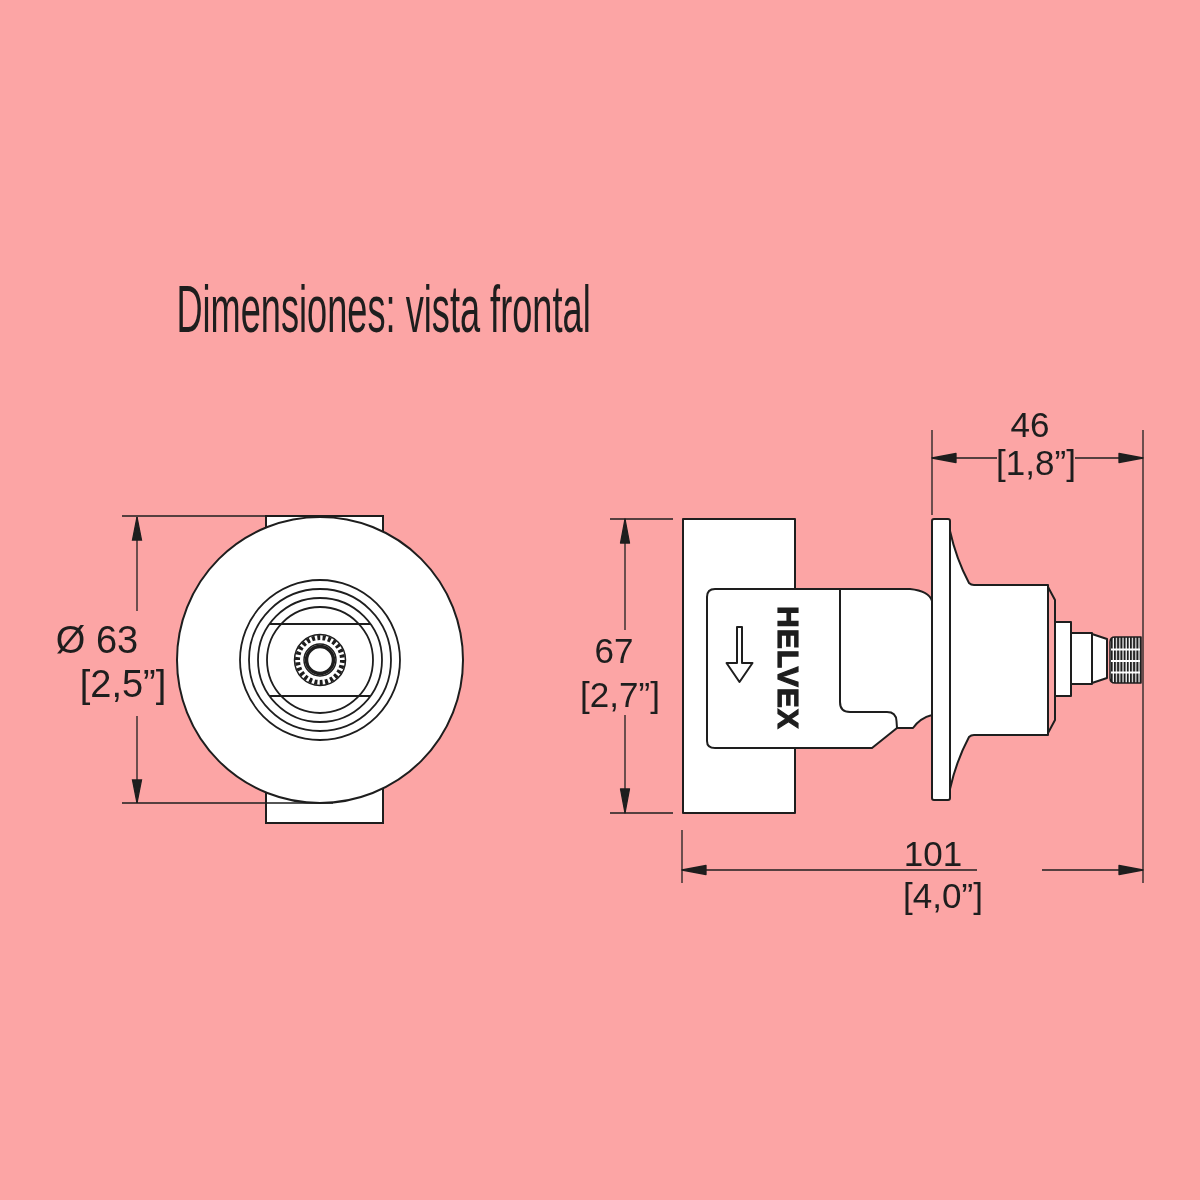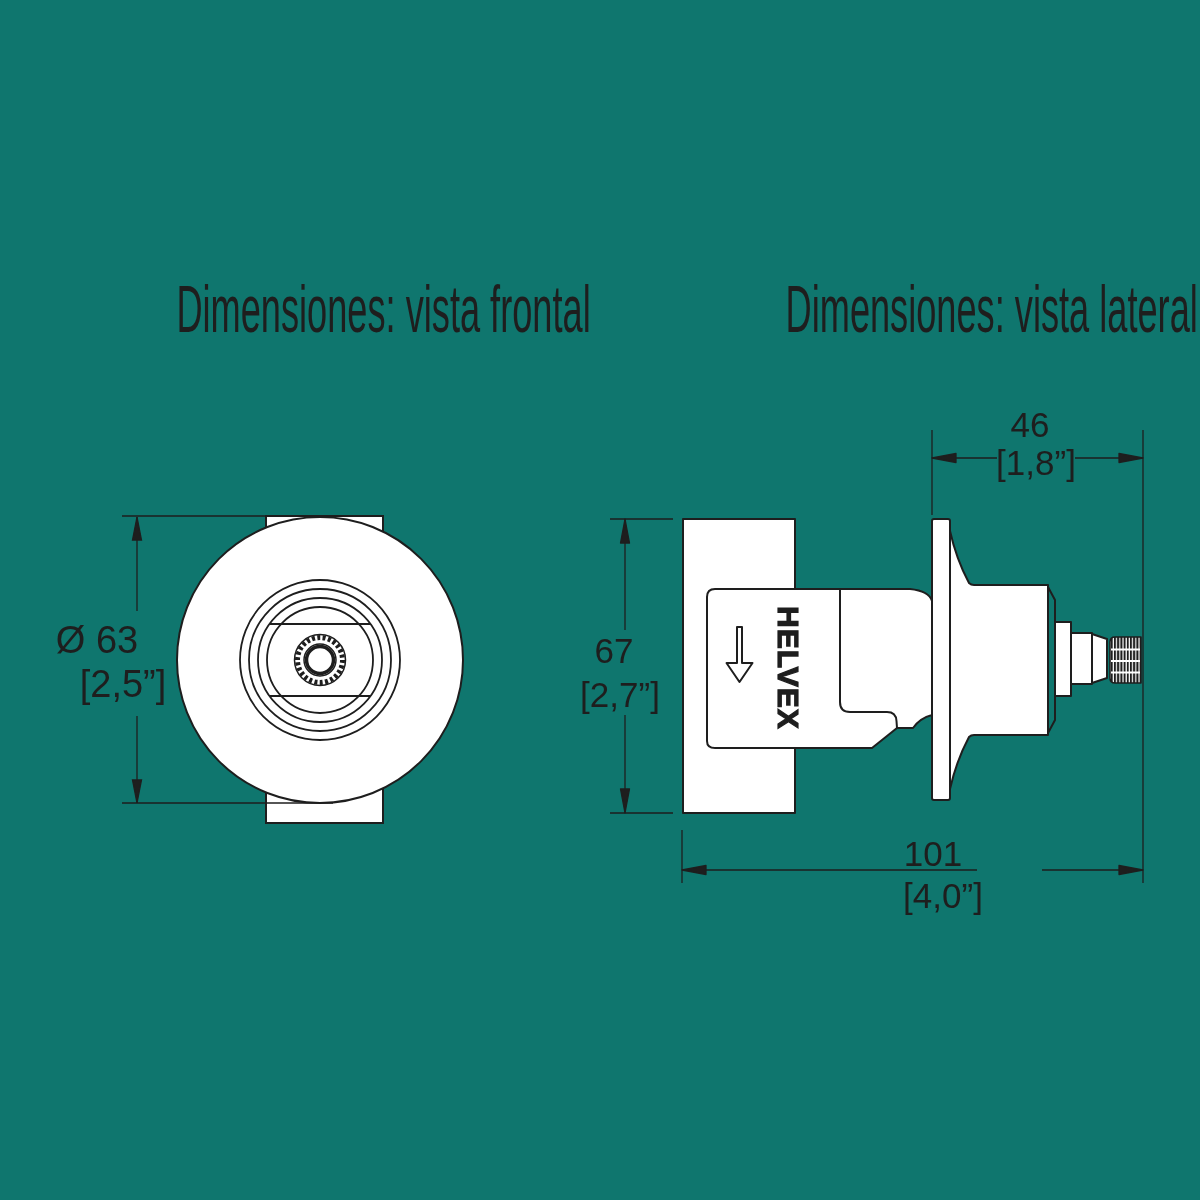--- a/index.html
+++ b/index.html
@@ -1,39 +1,36 @@
 <!DOCTYPE html>
 <html><head>
 <meta charset="utf-8">
 <style>
   html,body{margin:0;padding:0;background:#ffffff;}
-  #canvas{position:relative;width:1200px;height:1200px;background:#0f766e;overflow:hidden;
+  #canvas{position:relative;width:1200px;height:1200px;background:#fca5a5;overflow:hidden;
           font-family:"Liberation Sans",sans-serif;color:#1e1e1e;}
   .title{position:absolute;top:274px;text-align:center;line-height:1.05;}
   .title .condense{display:inline-block;transform:scaleX(0.54);transform-origin:center;
           white-space:nowrap;font-size:67px;font-weight:400;color:#1e1e1e;}
   #title-front{left:0;width:586px;}
   #title-side{left:610px;width:586px;}
   .view{position:absolute;}
   #front-view{left:50px;top:480px;}
   #side-view{left:570px;top:390px;}
   svg text{font-family:"Liberation Sans",sans-serif;fill:#1e1e1e;}
   .dimtxt{font-size:35px;}
   .dimtxt-big{font-size:38px;}
 </style>
 </head>
 <body>
 
 <div id="canvas">
 
   <div class="title" id="title-front">
     <span class="condense">Dimensiones: vista frontal</span>
-  </div>
-  <div class="title" id="title-side">
-    <span class="condense">Dimensiones: vista lateral</span>
   </div>
 
   <svg id="front-view" class="view" width="440" height="400" viewBox="0 0 440 400">
     <g stroke="#1e1e1e" fill="none" stroke-width="2">
 
       <rect x="216" y="36" width="117" height="307" fill="#ffffff"></rect>
 
       <circle cx="270" cy="180" r="143" fill="#ffffff"></circle>
 
       <g stroke-width="1.8">

